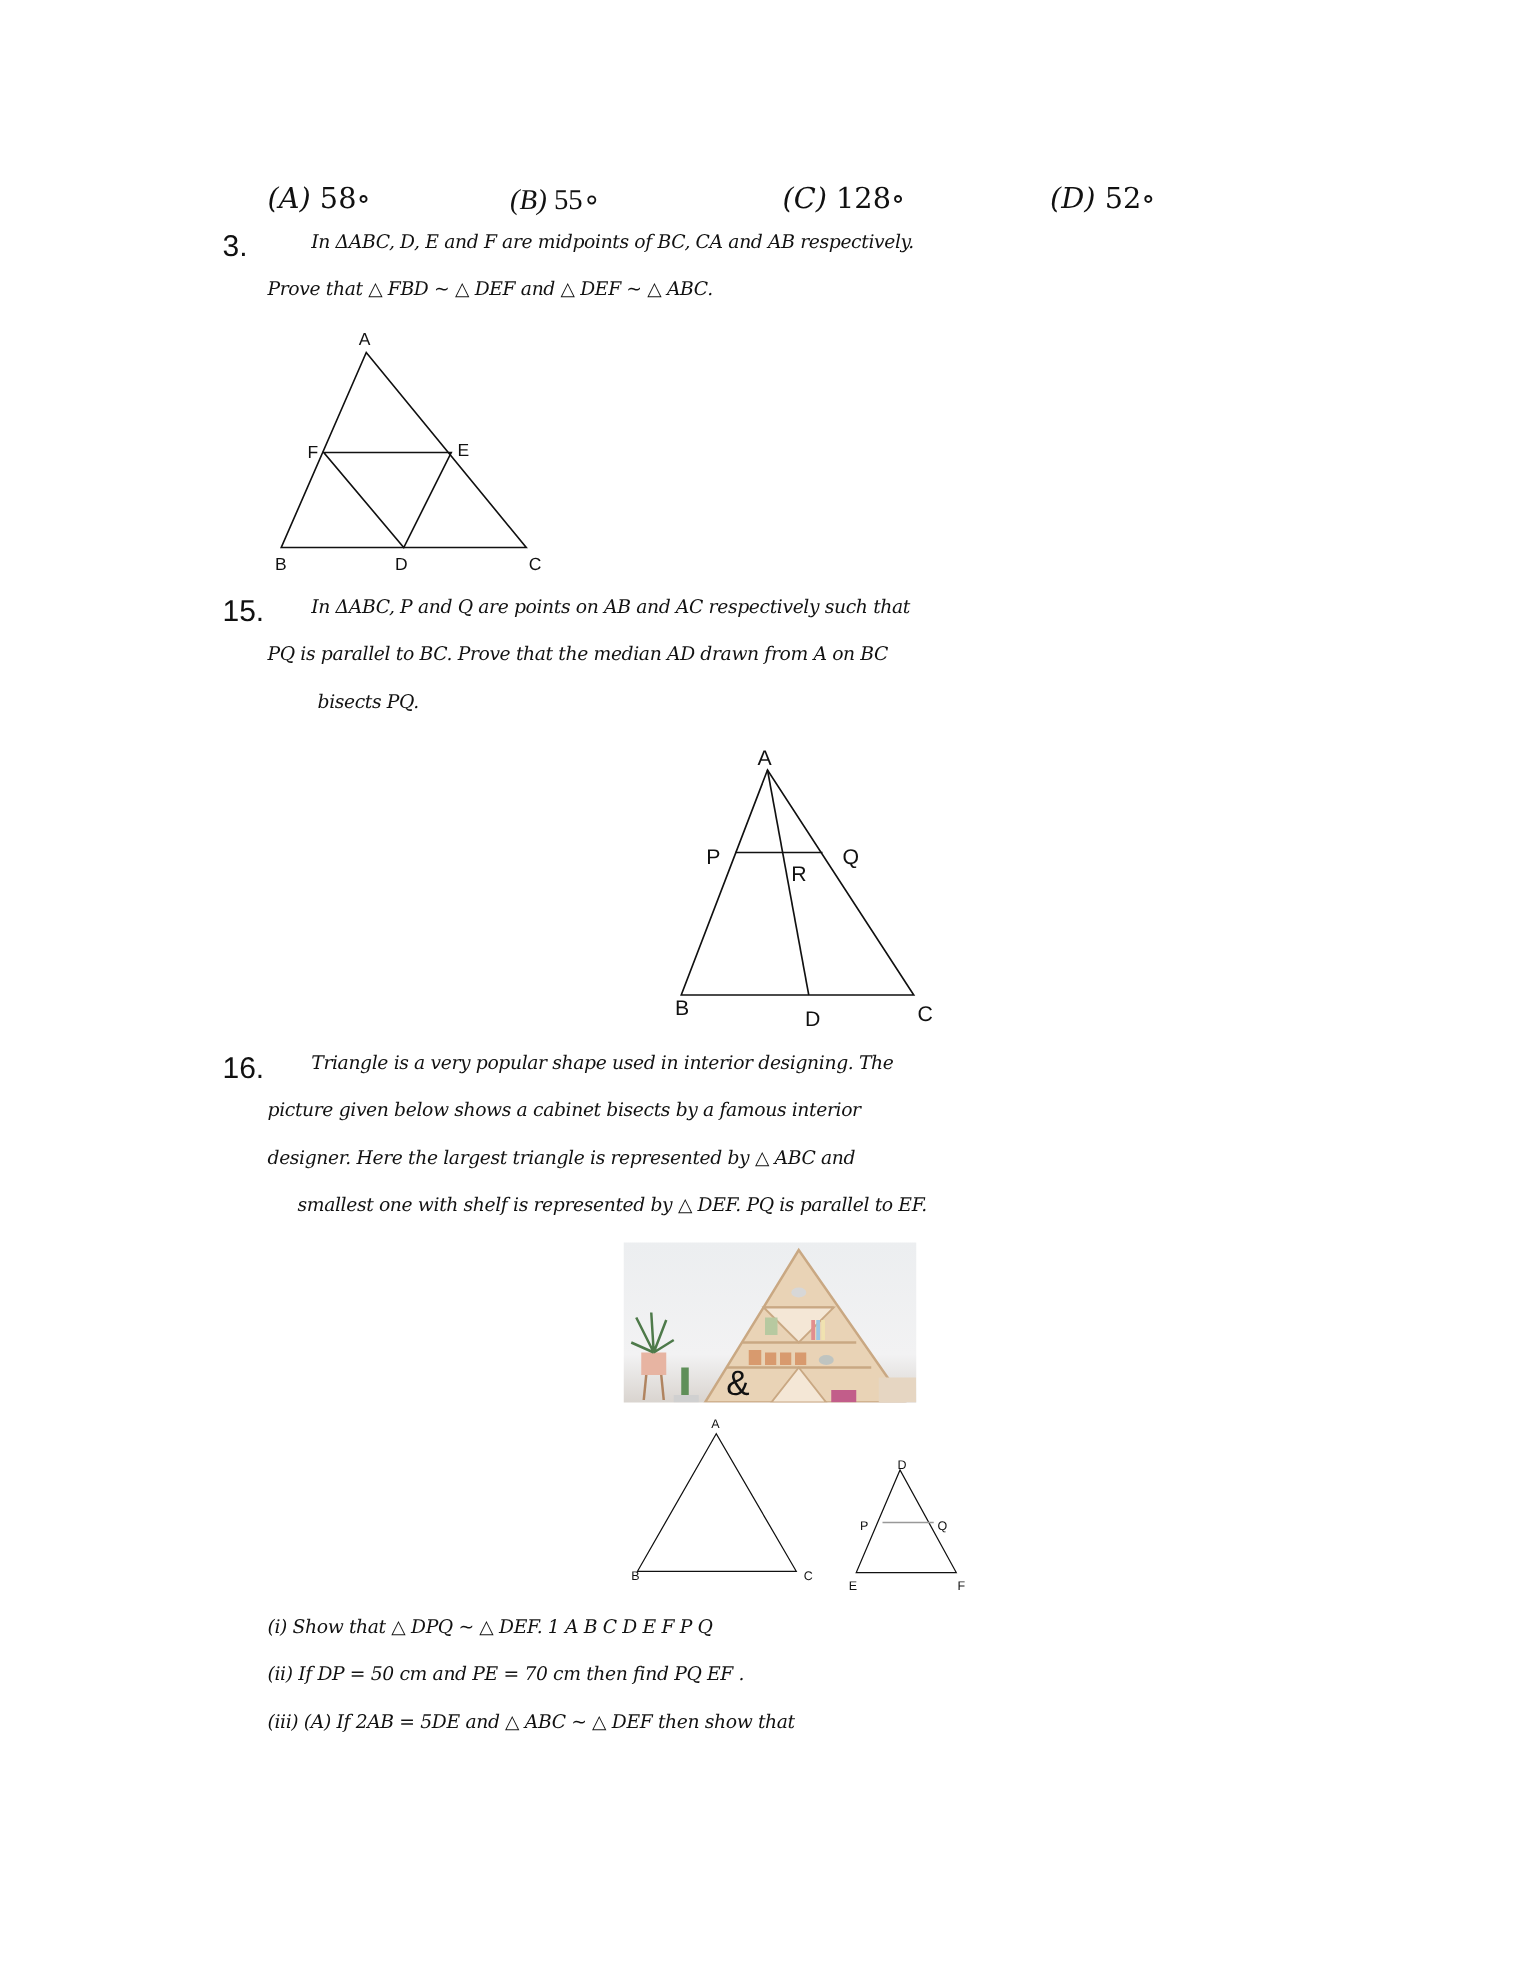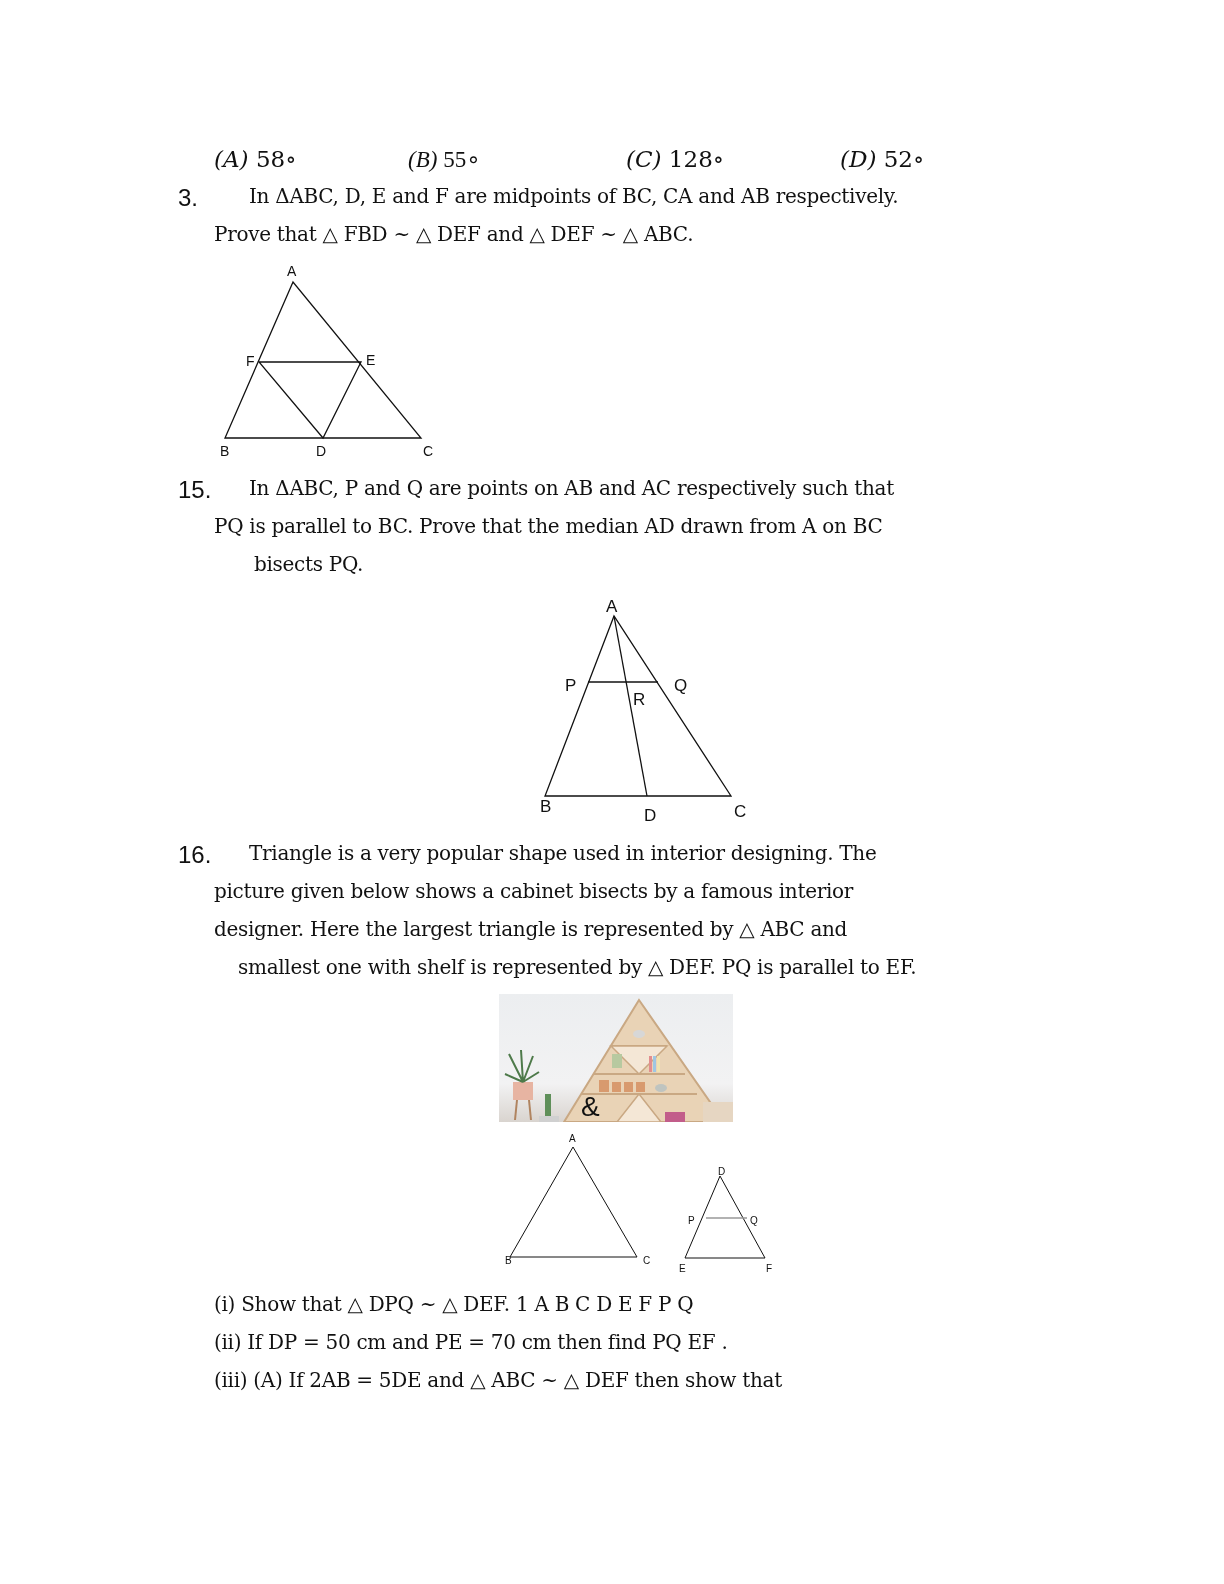--- a/index.html
+++ b/index.html
@@ -1,17 +1,17 @@
 <!DOCTYPE html>
 <html><head>
   <meta charset="utf-8">
   <style>
     html, body { margin: 0; padding: 0; background: #ffffff; }
     body { width: 1224px; height: 1584px; position: relative; overflow: hidden; color: #111; }
-    .it { font-family: "DejaVu Serif", serif; font-size: 20px; position: absolute; white-space: nowrap; letter-spacing: -0.3px; }
+    .it { font-family: "DejaVu Serif", serif; font-style: italic; font-size: 15px; position: absolute; white-space: nowrap; letter-spacing: -0.3px; }
     .num { font-family: "Liberation Sans", sans-serif; font-size: 24px; position: absolute; }
     .opt { font-family: "DejaVu Serif", serif; font-size: 23px; position: absolute; white-space: nowrap; }
     .opt .l { font-style: italic; }
     svg text { font-family: "Liberation Sans", sans-serif; fill: #111; }
     .photo { position: absolute; left: 499px; top: 994px; width: 234px; height: 128px; overflow: hidden; background: linear-gradient(180deg, #eceef0 0%, #f2f2f3 70%, #d9d4cf 100%); }
   </style>
 </head>
 <body>
 
 <div>

